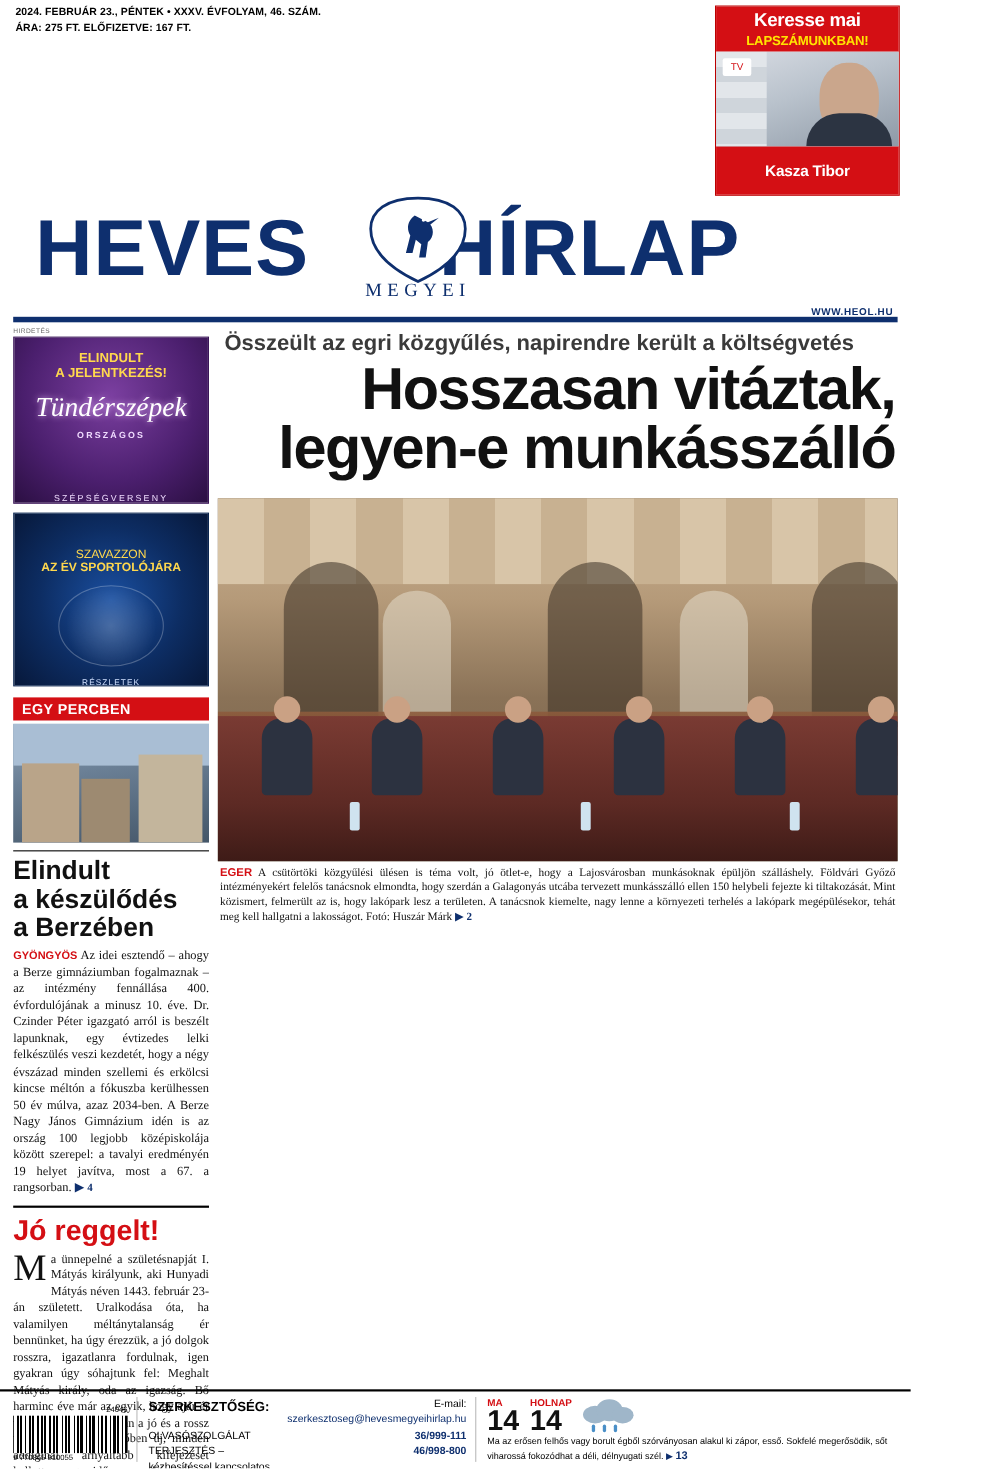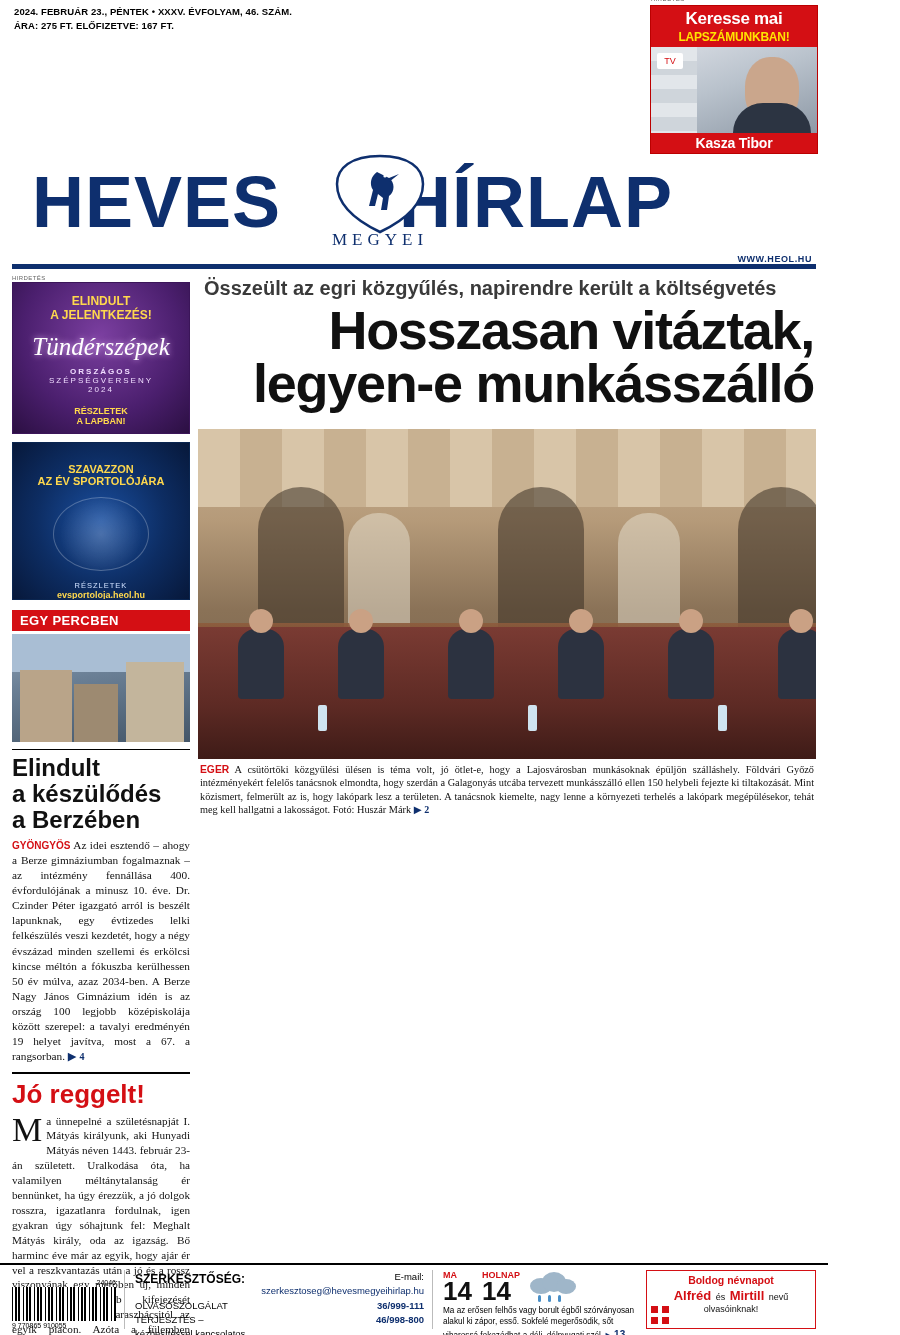--- a/index.html
+++ b/index.html
@@ -85,21 +85,21 @@
     width: 78px; height: 30px; background:#2c3442;
     border-radius: 40px 40px 0 0;
   }
   .promo-img .strip {
     position:absolute; left:0; bottom:0; width:46px; height:100%;
     background: repeating-linear-gradient(180deg,#e2e6ea 0 14px,#cfd5db 14px 28px);
   }
   .promo-name {
     background:#d40f14; color:#fff;
     font-family:"Liberation Sans",sans-serif; font-weight:bold;
-    font-size: 14px; text-align:center; padding:2px;
+    font-size: 14px; text-align:center; padding:14px;
     letter-spacing:-.2px;
   }
 
   
   .logo-wrap {
     position: relative;
     margin-top: -4px;
     padding: 0 14px;
     height: 112px;
   }
@@ -152,31 +152,31 @@
   }
   .ad1 {
     height: 152px;
     background: radial-gradient(circle at 50% 35%, #7b3fa0 0%, #4b1f6e 60%, #2b0f42 100%);
     color:#fff; text-align:center; position:relative; overflow:hidden;
     border: 1px solid #3b1559;
   }
   .ad1 .l1 { font-family:"Liberation Sans",sans-serif; font-weight:bold; font-size:12px; color:#ffd84d; margin-top:12px; line-height:1.15;}
   .ad1 .script { font-family:"Liberation Serif",serif; font-style:italic; font-size:25px; color:#fff; margin-top:10px; text-shadow:0 0 6px #e9b8ff;}
   .ad1 .l3 { font-family:"Liberation Sans",sans-serif; font-size:8px; letter-spacing:2px; margin-top:6px; color:#f0dcff;font-weight:bold;}
-  .ad1 .l4 { font-family:"Liberation Sans",sans-serif; font-size:8px; letter-spacing:2px; color:#f0dcff;}
+  .ad1 .l4 { font-family:"Liberation Sans",sans-serif; font-size:8px; letter-spacing:2px; color:#f0dcff;margin-top:48px;}
   .ad1 .l5 { font-family:"Liberation Sans",sans-serif; font-size:9px; color:#ffd84d; margin-top:12px; font-weight:bold;}
   .ad1 .l6 { font-family:"Liberation Sans",sans-serif; font-size:9px; color:#ffd84d; font-weight:bold;}
 
   .ad2 {
     height: 158px; margin-top: 8px;
     background: radial-gradient(circle at 50% 50%, #1a4fa0 0%, #0d2d63 55%, #07183a 100%);
     color:#fff; text-align:center; position:relative; overflow:hidden;
     border:1px solid #0a2550;
   }
-  .ad2 .t1 { font-family:"Liberation Sans",sans-serif; font-weight:bold; font-size:11px; color:#ffd84d; margin-top:20px;}
+  .ad2 .t1 { font-family:"Liberation Sans",sans-serif; font-weight:normal; font-size:11px; color:#ffd84d; margin-top:31px;}
   .ad2 .t2 { font-family:"Liberation Sans",sans-serif; font-weight:bold; font-size:11px; color:#ffd84d;}
   .ad2 .ring {
     width: 96px; height: 74px; margin: 10px auto 0;
     border-radius: 50%;
     background: radial-gradient(circle, rgba(255,255,255,.22) 0%, rgba(255,255,255,0) 70%);
     border: 1px solid rgba(255,255,255,.25);
   }
   .ad2 .t3 { font-family:"Liberation Sans",sans-serif; font-size:7.5px; color:#cfe0ff; margin-top:10px; letter-spacing:1px;}
   .ad2 .t4 { font-family:"Liberation Sans",sans-serif; font-size:9px; color:#ffd84d; font-weight:bold;}
 
@@ -490,26 +490,15 @@
           <div class="c" style="left:28px;top:25px; width:3px;  height:7px; background:#4a8fc7; border-radius:2px;"></div>
         </div>
       </div>
       <div class="txt">
         <span>Ma az erősen felhős vagy borult égből szórványosan alakul ki zápor, esső. Sokfelé megerősödik, sőt viharossá fokozódhat a déli, délnyugati szél.</span>
         <span class="arrow">▶</span>
         <span class="pagelink">13</span>
       </div>
     </div>
 
-    <div class="nameday">
-      <div class="t">Boldog névnapot</div>
-      <div>
-        <span class="n">Alfréd</span>
-        <span class="s">és</span>
-        <span class="n">Mirtill</span>
-        <span class="s">nevű</span>
-      </div>
-      <div class="s">olvasóinknak!</div>
-      <div class="gift"></div>
-    </div>
   </div>
 
 </div>
 
 </body></html>

